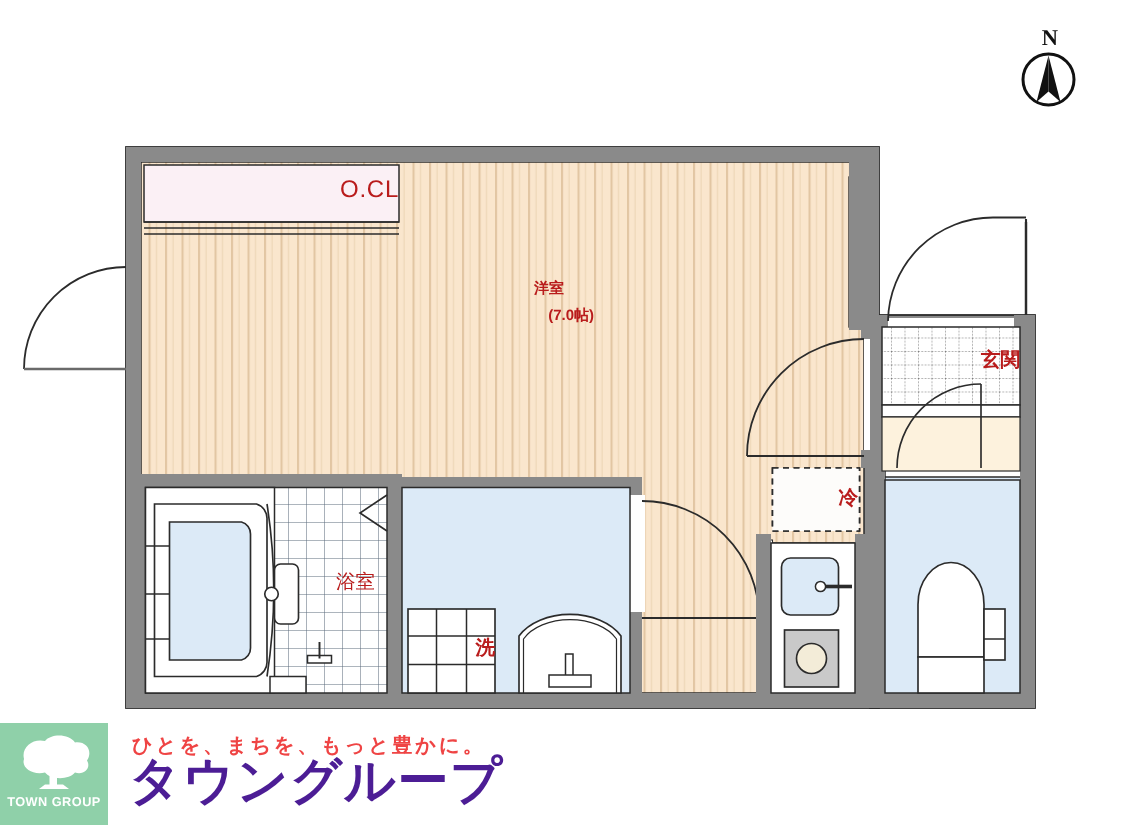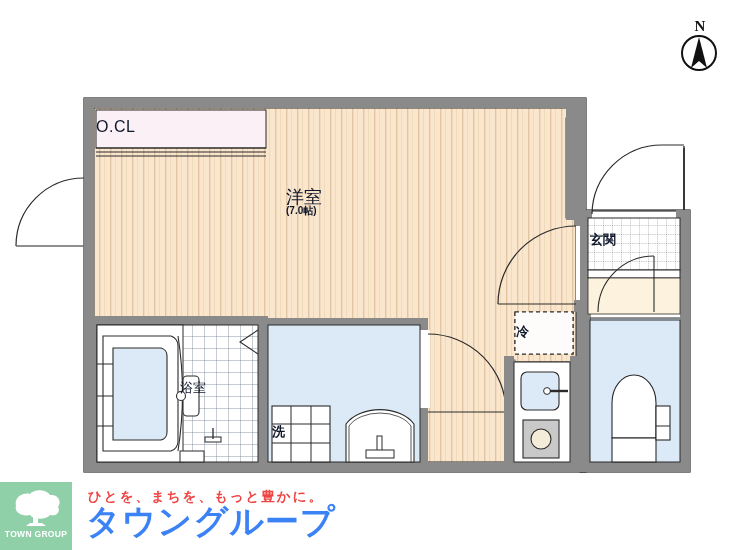--- a/index.html
+++ b/index.html
@@ -1,37 +1,37 @@
 <!DOCTYPE html>
 <html><head>
 <meta charset="utf-8">
 <style>
   html,body{margin:0;padding:0;background:#ffffff;}
   body{width:750px;height:550px;position:relative;overflow:hidden;
        font-family:"Liberation Sans","DejaVu Sans",sans-serif;}
 
   #plan{position:absolute;left:0;top:0;width:750px;height:550px;}
 
-  .lbl{position:absolute;color:#0f172a;text-align:left;white-space:nowrap;
+  .lbl{position:absolute;color:#b91c1c;text-align:right;white-space:nowrap;
        line-height:1.05;pointer-events:none;}
 
   
   #compass{position:absolute;left:668px;top:18px;width:64px;height:66px;}
   #compass .n{position:absolute;left:0;top:0;width:64px;text-align:center;
               font-size:15px;font-weight:700;color:#111;font-family:"Liberation Serif",serif;}
 
   
   #footer{position:absolute;left:0;top:482px;width:750px;height:68px;}
   #logobox{position:absolute;left:0;top:0;width:72px;height:88px;background:#8fd0a9;}
   #logobox .tree{position:absolute;left:8px;top:6px;width:56px;height:40px;}
   #logobox .tg{position:absolute;left:0;top:47px;width:72px;text-align:center;
                font-size:8.5px;font-weight:700;color:#ffffff;letter-spacing:.3px;}
   #tagline{position:absolute;left:88px;top:6px;font-size:13.5px;color:#ef4444;
            letter-spacing:2px;font-weight:700;}
-  #brand{position:absolute;left:86px;top:22px;font-size:34px;color:#3b82f6;
+  #brand{position:absolute;left:86px;top:22px;font-size:34px;color:#4c1d95;
          font-weight:700;letter-spacing:1px;line-height:1;}
 </style>
 </head>
 <body>
 
 <svg id="plan" viewBox="0 0 750 550">
   <defs>
 
     <pattern id="wood" width="11" height="10" patternUnits="userSpaceOnUse">
       <rect width="11" height="10" fill="#fae6cd"></rect>
@@ -261,21 +261,21 @@
     <rect x="588" y="218" width="92" height="52" fill="url(#tileGen)" stroke="#2b2b2b" stroke-width="1"></rect>
     <rect x="588" y="270" width="92" height="8" fill="#ffffff" stroke="#2b2b2b" stroke-width="1"></rect>
     <rect x="588" y="278" width="92" height="36" fill="#fdf2dd" stroke="#2b2b2b" stroke-width="0.8"></rect>
     <path d="M598 312 A 56 56 0 0 1 654 256" fill="none" stroke="#2b2b2b" stroke-width="1.1"></path>
     <line x1="654" y1="256" x2="654" y2="312" stroke="#2b2b2b" stroke-width="1.1"></line>
   </g>
 </svg>
 
 <div class="lbl" style="left:96px;top:119px;width:170px;font-size:16px;letter-spacing:.5px;">O.CL</div>
 
-<div class="lbl" style="left:286px;top:188px;width:90px;font-size:18px;font-weight:400;">洋室</div>
+<div class="lbl" style="left:286px;top:188px;width:90px;font-size:10px;font-weight:700;">洋室</div>
 <div class="lbl" style="left:286px;top:206px;width:110px;font-size:10px;font-weight:600;">(7.0帖)</div>
 
 <div class="lbl" style="left:180px;top:381px;width:70px;font-size:13px;font-weight:400;">浴室</div>
 
 <div class="lbl" style="left:272px;top:425px;width:58px;font-size:13px;font-weight:600;">洗</div>
 
 <div class="lbl" style="left:516px;top:325px;width:56px;font-size:13px;font-weight:600;">冷</div>
 
 <div class="lbl" style="left:590px;top:233px;width:90px;font-size:13px;font-weight:600;">玄関</div>
 

